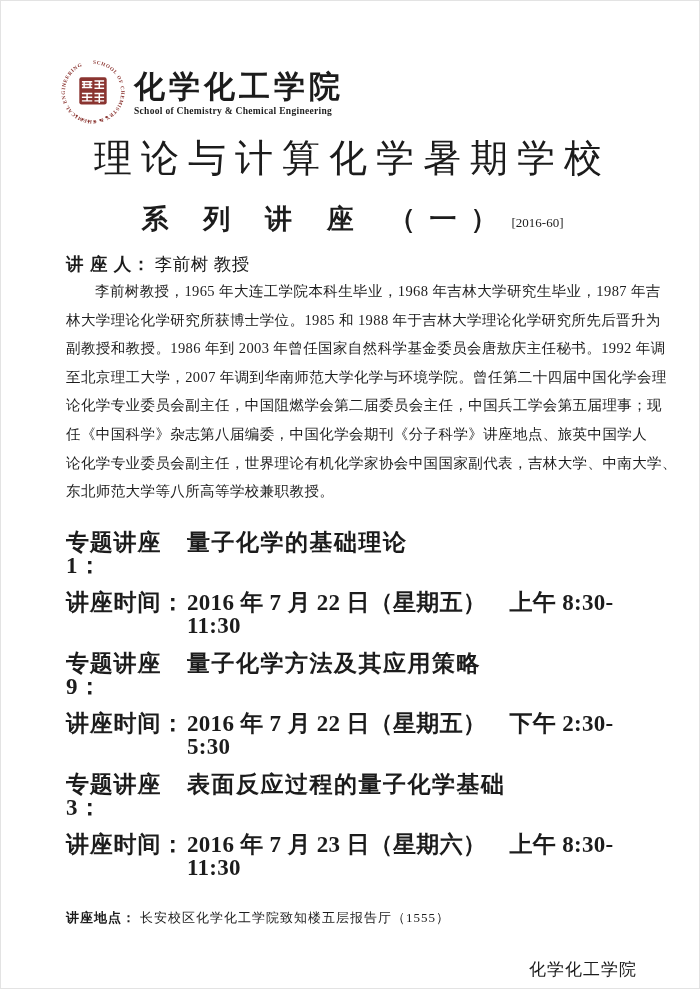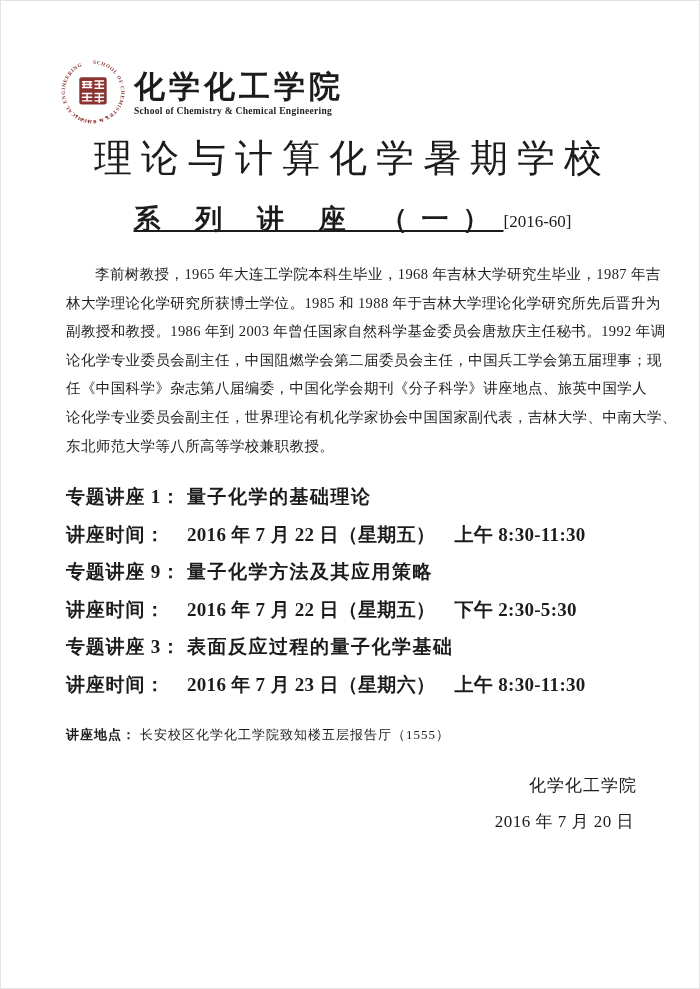--- a/index.html
+++ b/index.html
@@ -17,37 +17,37 @@
   .org-block { margin-left:4px; padding-top:2px; }
   .org-cn { font-size:31px; font-weight:bold; letter-spacing:4px; line-height:1.1; white-space:nowrap; }
   .org-en { font-size:9.5px; font-weight:bold; letter-spacing:0.3px; margin-top:2px; white-space:nowrap; }
 
   
   .title {
     text-align:center; font-size:38px; font-weight:normal;
     letter-spacing:9px; margin-top:4px; white-space:nowrap;
   }
   .subtitle { text-align:center; margin-top:17px; font-size:27px; font-weight:bold; white-space:nowrap; }
-  .subtitle .main { letter-spacing:14px;text-decoration:underline; }
-  .subtitle .code { font-size:17px; font-weight:normal; letter-spacing:0; vertical-align:1px; }
+  .subtitle .main { letter-spacing:14px; }
+  .subtitle .code { font-size:13px; font-weight:normal; letter-spacing:0; vertical-align:1px; }
 
   
   .info-line { margin-top:17px; font-size:17.5px; line-height:1.2; }
   .info-label { font-weight:bold; letter-spacing:1px; }
   .info-value { font-weight:normal; letter-spacing:0.5px; margin-left:4px; }
 
   
-  .intro-para { margin-top:23px; font-size:14.5px; line-height:28.6px; width:575px; }
+  .intro-para { margin-top:2px; font-size:14.5px; line-height:28.6px; width:575px; }
   .p-line { text-align:justify; text-align-last:justify; white-space:nowrap; letter-spacing:0.4px; }
   .p-line.first { text-indent:29px; }
   .p-line.last { text-align-last:left; white-space:normal; }
 
   
   .topics { margin-top:25px; }
-  .row { display:flex; align-items:baseline; font-size:19px; line-height:23px; margin-top:14.5px; }
+  .row { display:flex; align-items:baseline; font-size:23px; line-height:23px; margin-top:14.5px; }
   .row:first-child { margin-top:0; }
   .row-label { font-weight:bold; letter-spacing:0.8px; width:121px; flex:none; }
   .row-title { font-weight:bold; letter-spacing:1.5px;text-align:center; }
   .row-time  { font-weight:bold; letter-spacing:0.3px; }
 
   
   .location { margin-top:31px; font-size:13px; }
   .location .info-value { letter-spacing:1px; }
 
   
@@ -95,26 +95,30 @@
       <div class="org-en">School of Chemistry &amp; Chemical Engineering</div>
     </div>
   </div>
 
   <div class="title">理论与计算化学暑期学校</div>
 
   <div class="subtitle">
     <span class="main">系 列 讲 座 （一）</span><span class="code">[2016-60]</span>
   </div>
 
+  <div class="info-line">
+    <span class="info-label">讲 座 人：</span><span class="info-value">李前树 教授</span>
+  </div>
 
 
   <div class="intro-para">
     <div class="p-line first">李前树教授，1965 年大连工学院本科生毕业，1968 年吉林大学研究生毕业，1987 年吉</div>
     <div class="p-line">林大学理论化学研究所获博士学位。1985 和 1988 年于吉林大学理论化学研究所先后晋升为</div>
     <div class="p-line">副教授和教授。1986 年到 2003 年曾任国家自然科学基金委员会唐敖庆主任秘书。1992 年调</div>
+    <div class="p-line">至北京理工大学，2007 年调到华南师范大学化学与环境学院。曾任第二十四届中国化学会理</div>
     <div class="p-line">论化学专业委员会副主任，中国阻燃学会第二届委员会主任，中国兵工学会第五届理事；现</div>
     <div class="p-line">任《中国科学》杂志第八届编委，中国化学会期刊《分子科学》讲座地点、旅英中国学人</div>
     <div class="p-line">论化学专业委员会副主任，世界理论有机化学家协会中国国家副代表，吉林大学、中南大学、</div>
     <div class="p-line last">东北师范大学等八所高等学校兼职教授。</div>
   </div>
 
   <div class="topics">
 
     <div class="row">
       <span class="row-label">专题讲座 1：</span>

